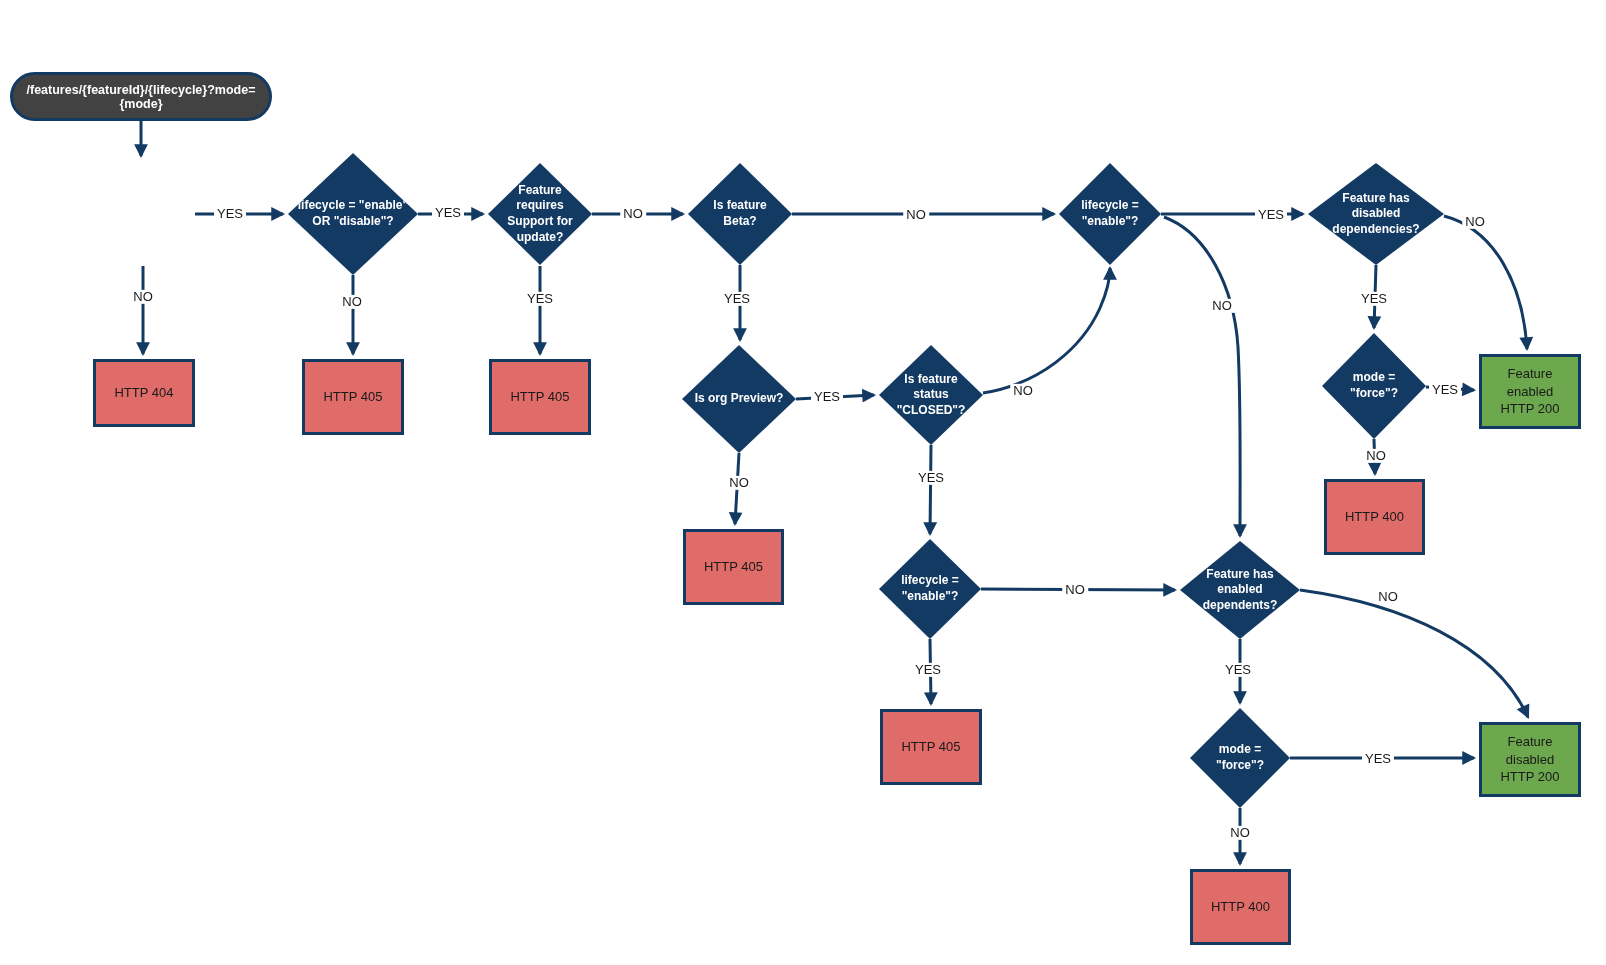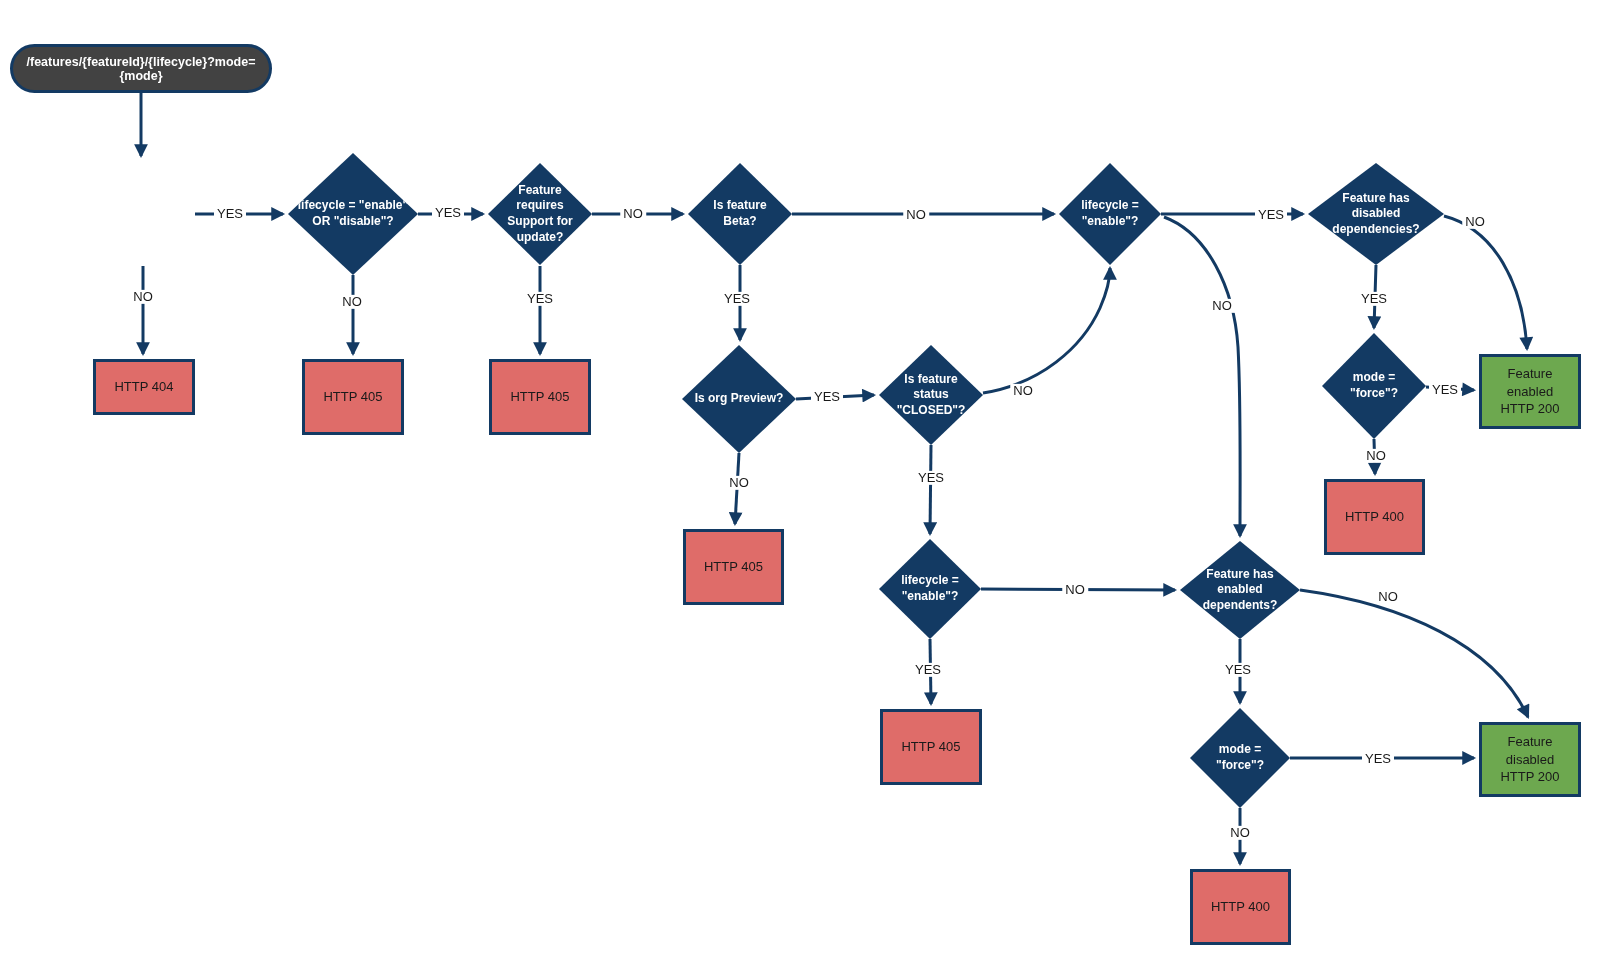--- a/index.html
+++ b/index.html
@@ -51,20 +51,21 @@
   }
   .box.red   { background: var(--red); }
   .box.green { background: var(--green); }
   .pill {
     background: var(--gray);
     border: 3px solid var(--navy);
     border-radius: 26px;
     color: #ffffff;
     font-weight: bold;
     font-size: 12.5px;
+    margin-top: 28px;
   }
   .elabel {
     position: absolute;
     transform: translate(-50%, -50%);
     background: #ffffff;
     padding: 0 3px;
     font-size: 13px;
     color: #1a1a1a;
     line-height: 1.1;
   }
@@ -140,21 +141,21 @@
   <div class="node diamond" style="left:879px; top:539px; width:102px; height:100px;">lifecycle =
 "enable"?</div>
 
   <div class="node diamond" style="left:1180px; top:541px; width:120px; height:98px;">Feature has
 enabled
 dependents?</div>
 
   <div class="node diamond" style="left:1190px; top:708px; width:100px; height:100px;">mode =
 "force"?</div>
 
-  <div class="node box red" style="left:93px; top:359px; width:102px; height:56px;">HTTP 404</div>
+  <div class="node box red" style="left:93px; top:359px; width:102px; height:68px;">HTTP 404</div>
 
   <div class="node box red" style="left:302px; top:359px; width:102px; height:76px;">HTTP 405</div>
 
   <div class="node box red" style="left:489px; top:359px; width:102px; height:76px;">HTTP 405</div>
 
   <div class="node box red" style="left:683px; top:529px; width:101px; height:76px;">HTTP 405</div>
 
   <div class="node box red" style="left:880px; top:709px; width:102px; height:76px;">HTTP 405</div>
 
   <div class="node box red" style="left:1324px; top:479px; width:101px; height:76px;">HTTP 400</div>

